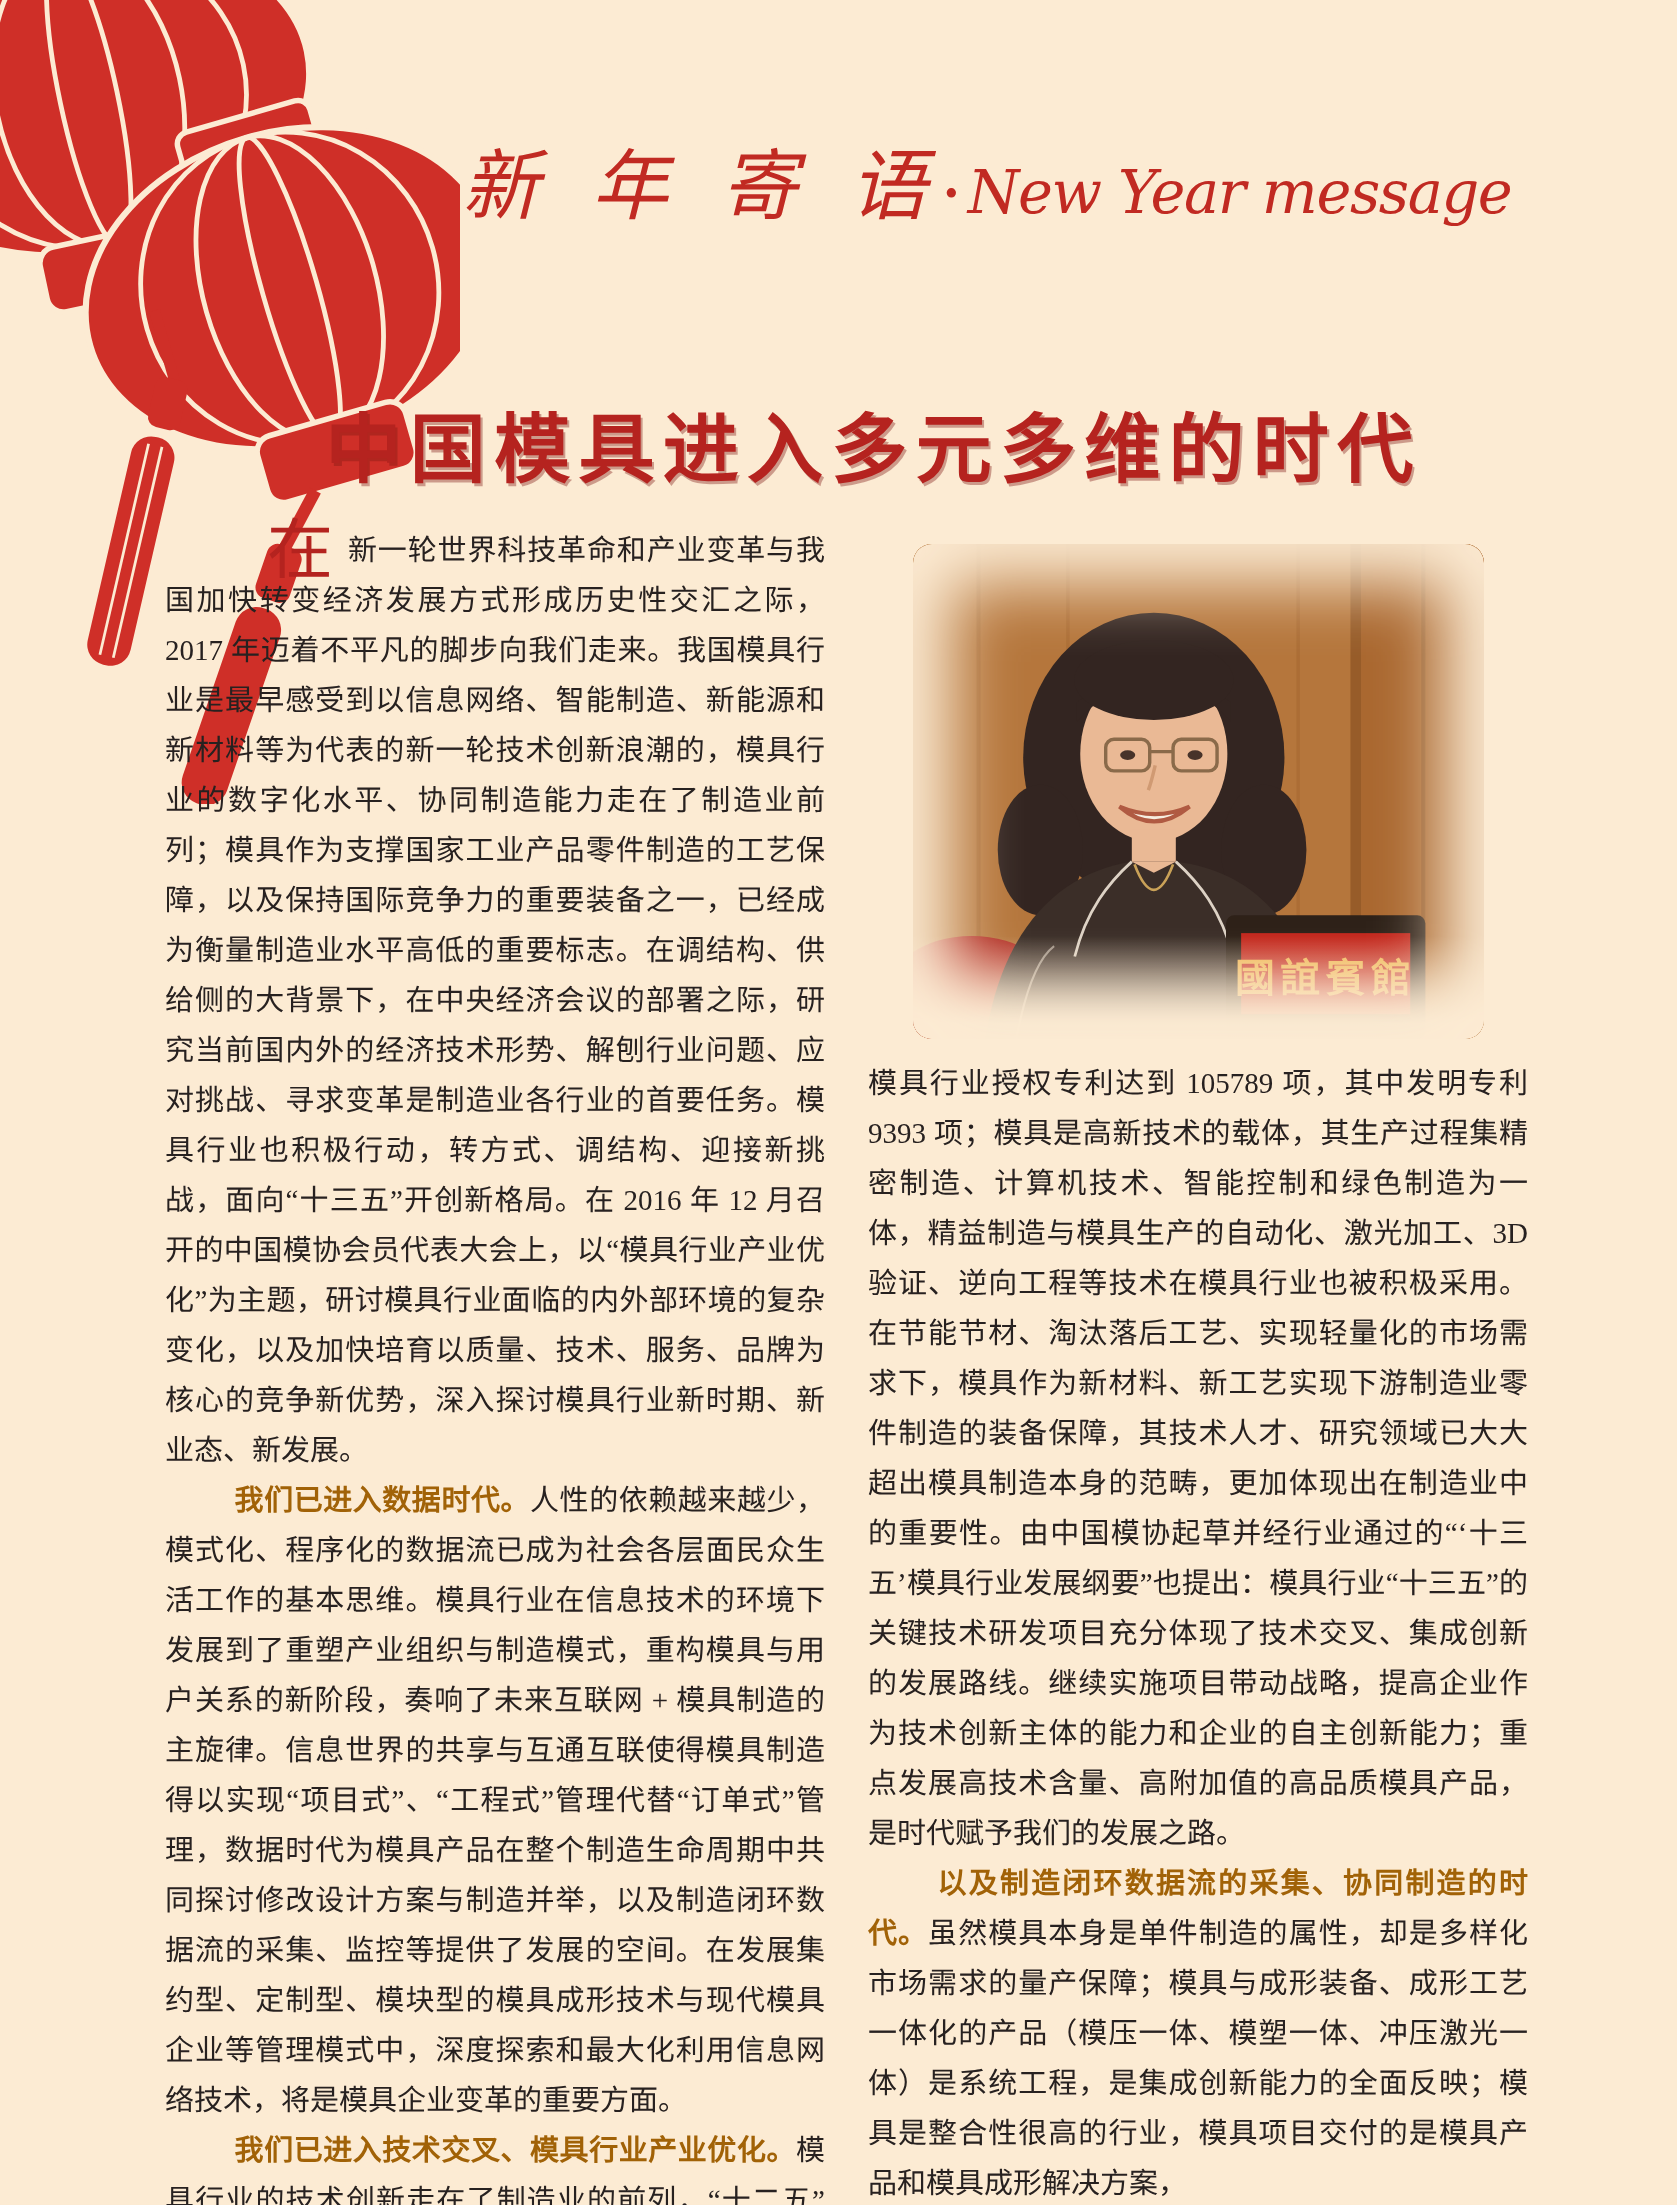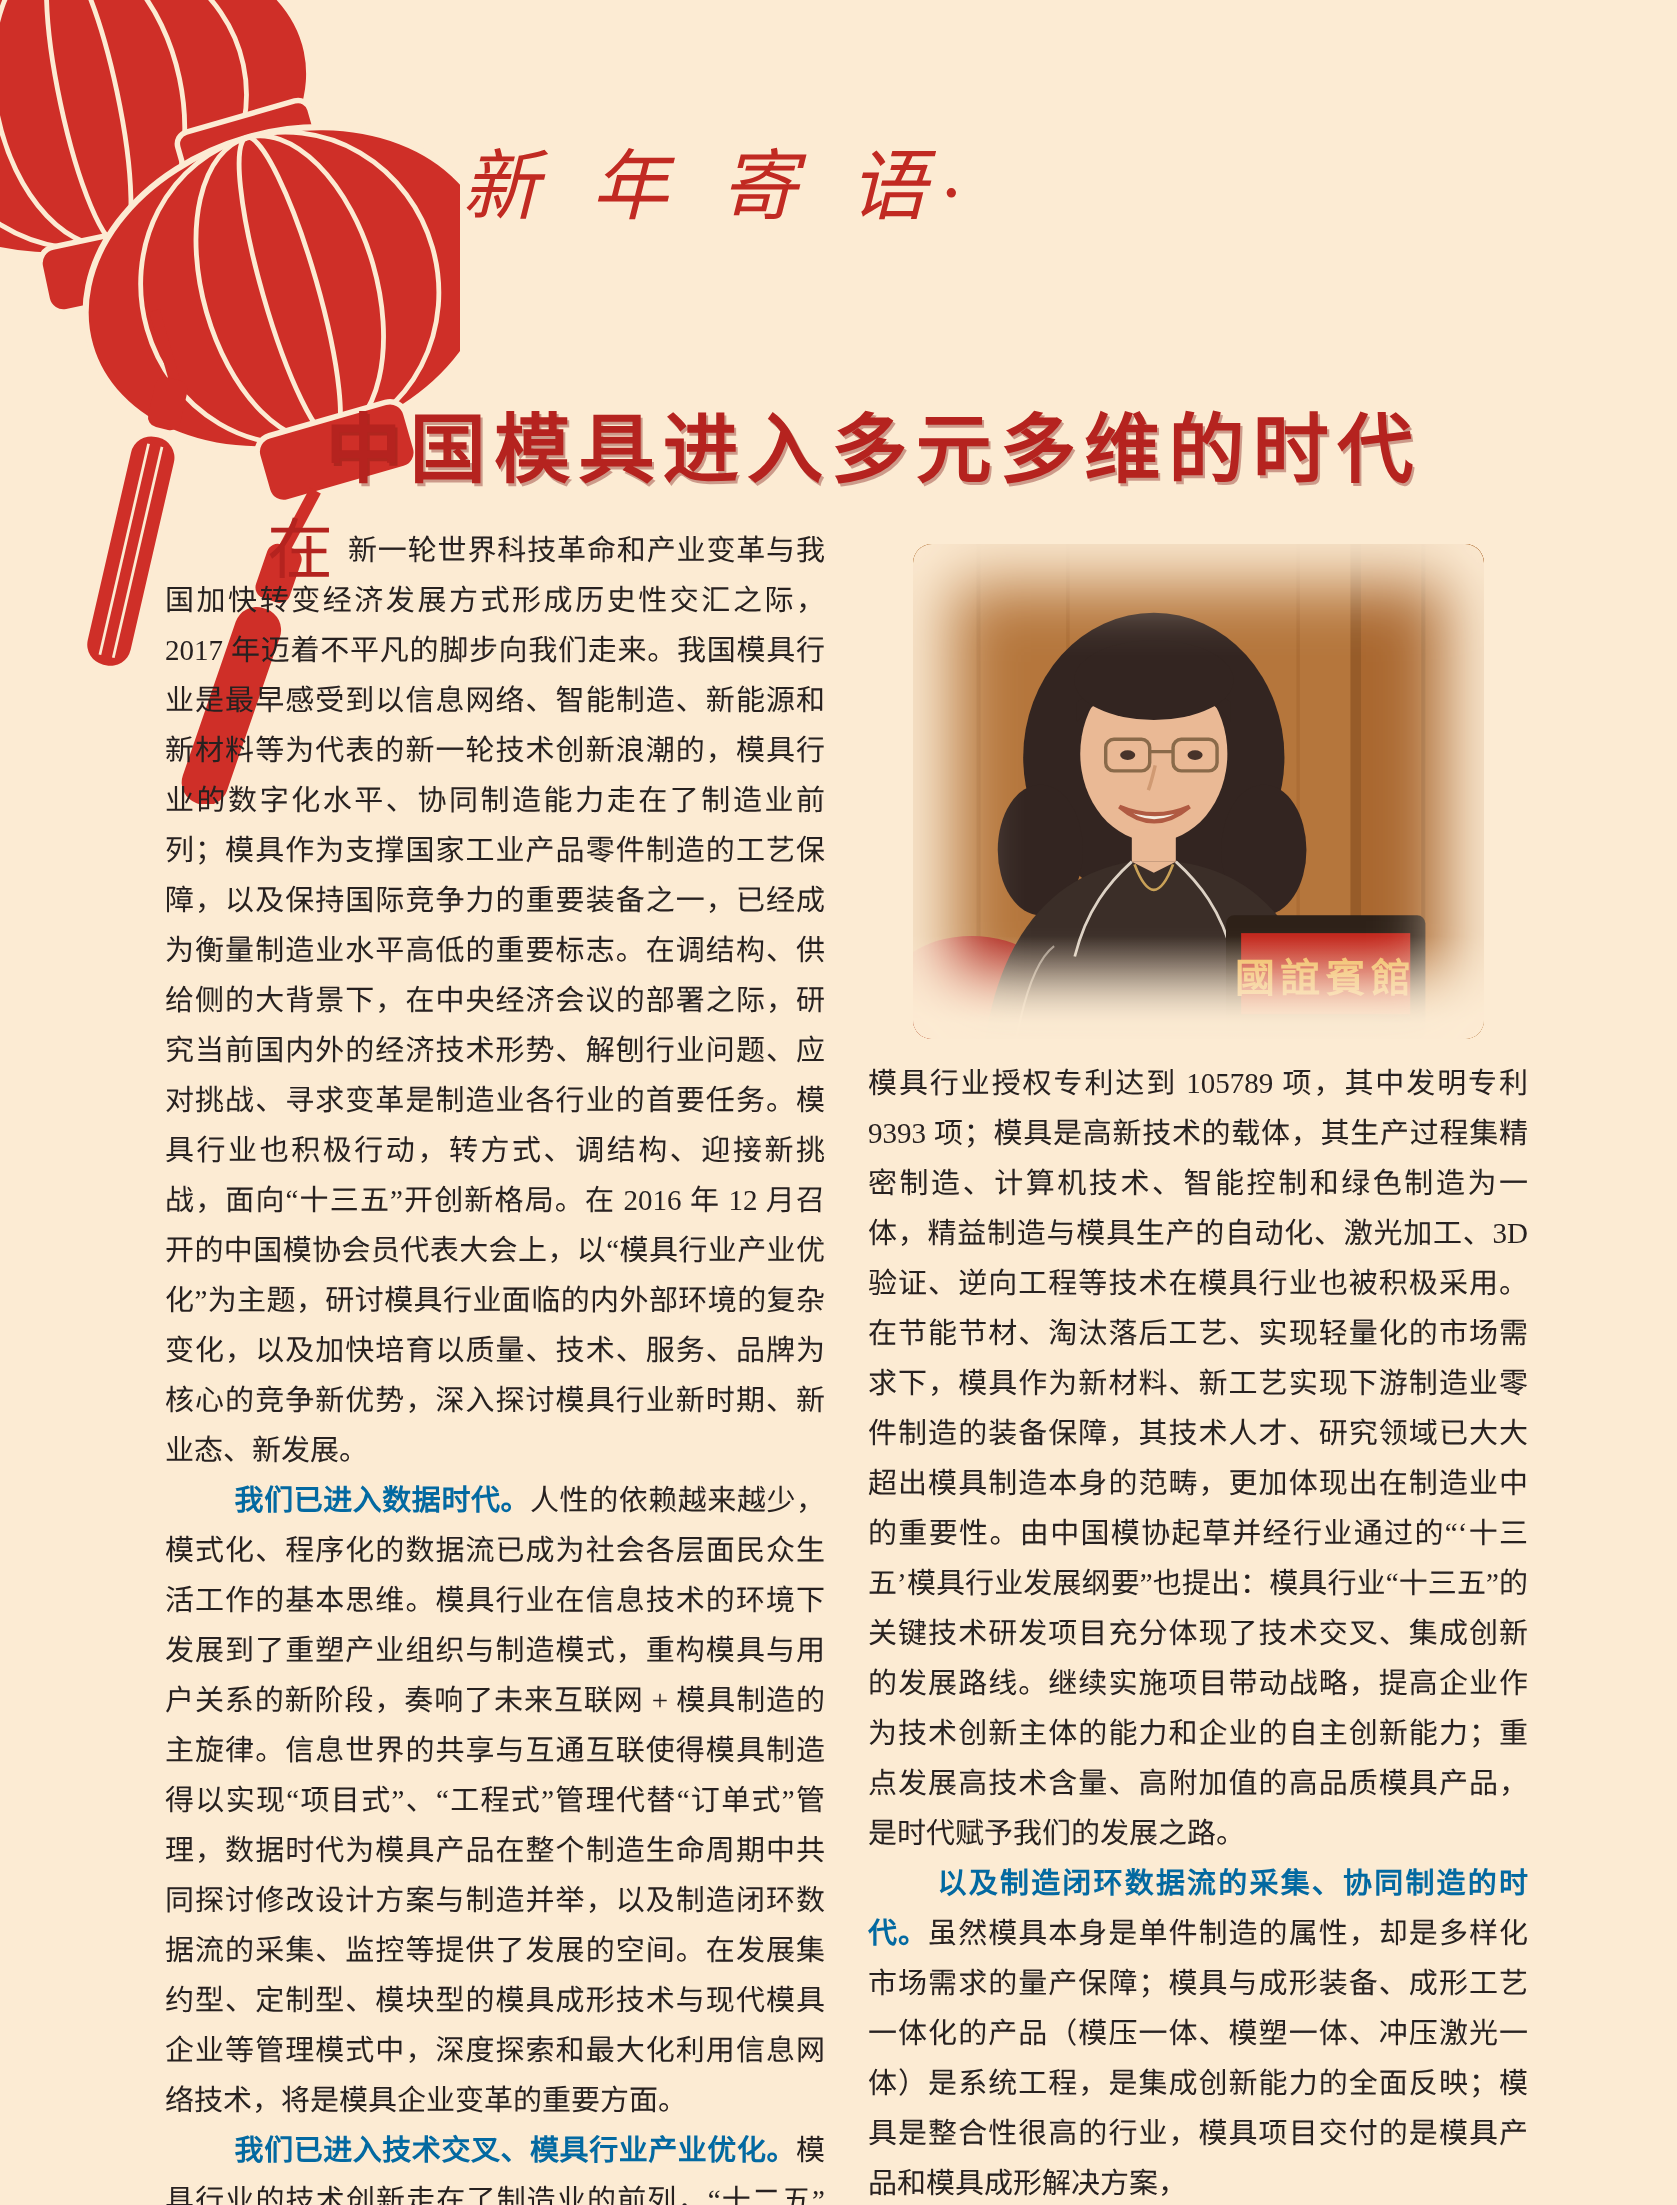--- a/index.html
+++ b/index.html
@@ -32,21 +32,21 @@
     text-shadow:2.1px 2.8px 0 rgba(125,23,18,0.38);
   }
   
   .col{position:absolute;top:525px;width:660px;font-size:29px;line-height:50px;text-align:justify;}
   .col-left{left:165px;}
   .col-right{left:868px;}
   .col p{margin:0;}
   .indent{text-indent:2.4em;}
   .lead{
     font-family:"Liberation Sans","DejaVu Sans",sans-serif;
-    font-weight:bold;color:#0369a1;
+    font-weight:bold;color:#a16207;
   }
   .dropcap{
     float:left;height:50px;line-height:52px;font-size:66px;color:#b4231f;
     margin:0 15px 0 102px;
   }
   
   .photo{
     position:relative;width:571px;height:495px;margin:18.6px auto 19px auto;
     border-radius:19px;overflow:hidden;background:#b5763c;
   }
@@ -96,20 +96,21 @@
       <g transform="rotate(19 400 880)">
         <rect x="378" y="800" width="52" height="82" rx="16"></rect>
         <rect x="368" y="896" width="68" height="300" rx="32"></rect>
       </g>
     </g>
   </svg>
 
   <div class="header">
     <span class="cn">新 年 寄 语</span>
     <span class="dot">•</span>
+    <span class="en">New Year message</span>
   </div>
 
   <h1 class="title">中国模具进入多元多维的时代</h1>
 
   <div class="col col-left">
     <p><span class="dropcap">在</span><span>新一轮世界科技革命和产业变革与我国加快转变经济发展方式形成历史性交汇之际，2017 年迈着不平凡的脚步向我们走来。我国模具行业是最早感受到以信息网络、智能制造、新能源和新材料等为代表的新一轮技术创新浪潮的，模具行业的数字化水平、协同制造能力走在了制造业前列；模具作为支撑国家工业产品零件制造的工艺保障，以及保持国际竞争力的重要装备之一，已经成为衡量制造业水平高低的重要标志。在调结构、供给侧的大背景下，在中央经济会议的部署之际，研究当前国内外的经济技术形势、解刨行业问题、应对挑战、寻求变革是制造业各行业的首要任务。模具行业也积极行动，转方式、调结构、迎接新挑战，面向“十三五”开创新格局。在 2016 年 12 月召开的中国模协会员代表大会上，以“模具行业产业优化”为主题，研讨模具行业面临的内外部环境的复杂变化，以及加快培育以质量、技术、服务、品牌为核心的竞争新优势，深入探讨模具行业新时期、新业态、新发展。</span></p>
     <p class="indent"><span class="lead">我们已进入数据时代。</span><span>人性的依赖越来越少，模式化、程序化的数据流已成为社会各层面民众生活工作的基本思维。模具行业在信息技术的环境下发展到了重塑产业组织与制造模式，重构模具与用户关系的新阶段，奏响了未来互联网 + 模具制造的主旋律。信息世界的共享与互通互联使得模具制造得以实现“项目式”、“工程式”管理代替“订单式”管理，数据时代为模具产品在整个制造生命周期中共同探讨修改设计方案与制造并举，以及制造闭环数据流的采集、监控等提供了发展的空间。在发展集约型、定制型、模块型的模具成形技术与现代模具企业等管理模式中，深度探索和最大化利用信息网络技术，将是模具企业变革的重要方面。</span></p>
     <p class="indent"><span class="lead">我们已进入技术交叉、模具行业产业优化。</span><span>模具行业的技术创新走在了制造业的前列，“十二五”期间</span></p>
   </div>
 

